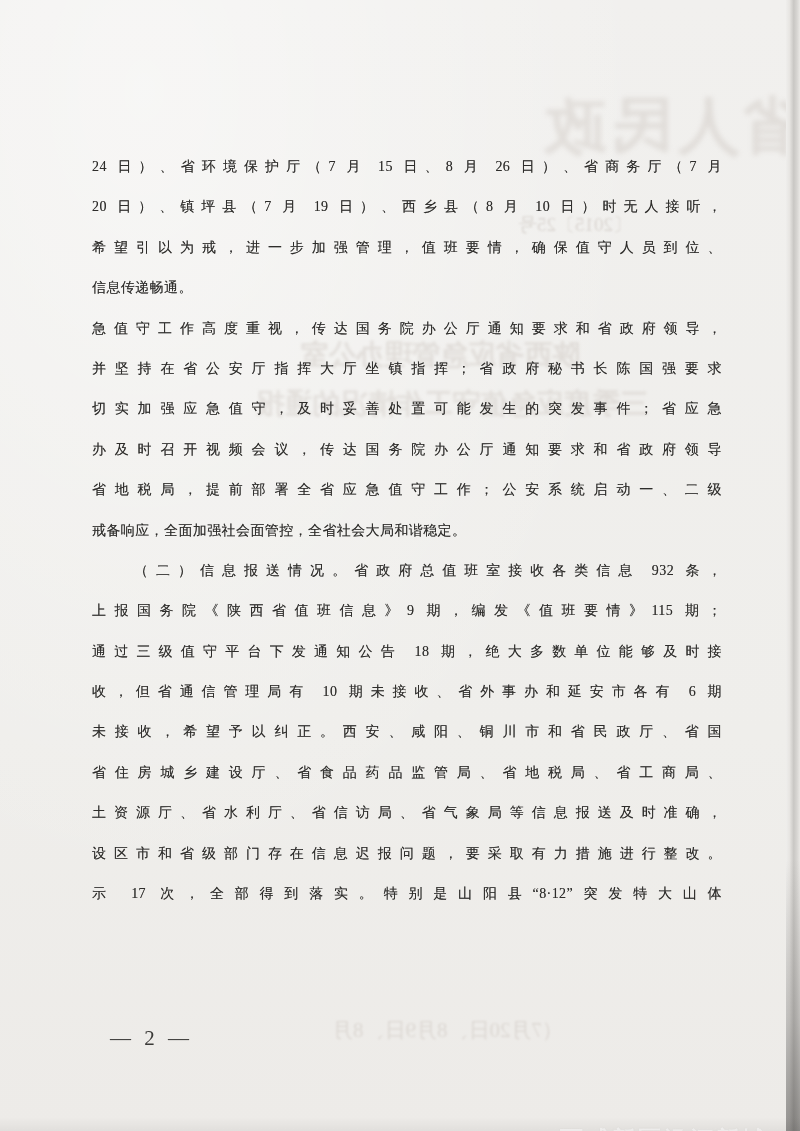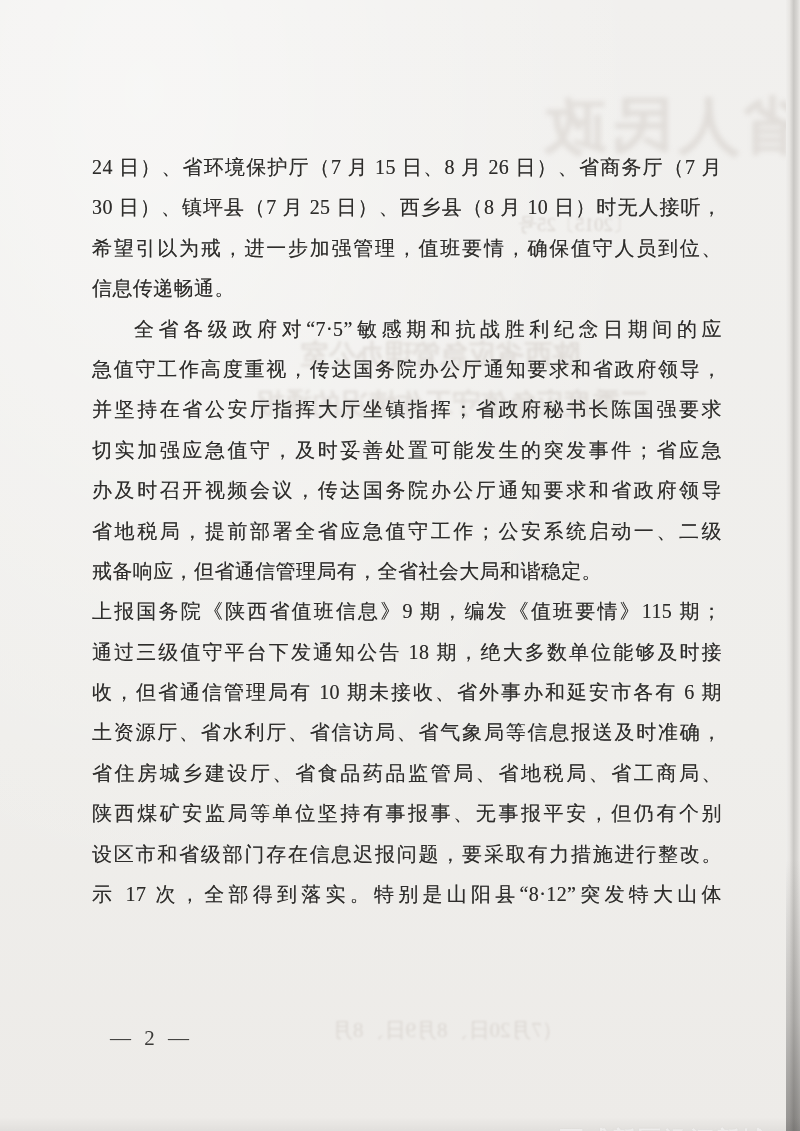--- a/index.html
+++ b/index.html
@@ -6,21 +6,21 @@
   .page{
     position:relative;width:800px;height:1131px;overflow:hidden;
     background:
       radial-gradient(ellipse at 18% 8%, rgba(255,255,255,.45), rgba(255,255,255,0) 55%),
       linear-gradient(180deg,#f1f0ee 0%,#efeeeb 65%,#edebe8 100%);
     font-family:"Liberation Serif","DejaVu Serif",serif;
     color:#2e2d2b;
   }
   .doc-body{position:absolute;left:92px;top:147px;width:630px;}
   .line{
-    font-size:20px;line-height:40.4px;height:40.4px;
+    font-size:14px;line-height:40.4px;height:40.4px;
     letter-spacing:.4px;
     text-align:justify;text-align-last:justify;
     text-shadow:0 0 .4px rgba(46,45,43,.55);
   }
   .line.noj{text-align:right;text-align-last:left;}
   .line.indent{padding-left:42px;}
   .page-number{
     position:absolute;left:110px;top:1026px;
     font-size:21px;letter-spacing:4px;color:#3a3937;
   }
@@ -57,36 +57,36 @@
 <div class="page">
 
   <div class="ghost ghost-header">陕西省人民政</div>
   <div class="ghost ghost-docnum">〔2015〕25号</div>
   <div class="ghost ghost-mid1">陕西省应急管理办公室</div>
   <div class="ghost ghost-mid2">三季度应急值守工作情况的通报</div>
   <div class="ghost ghost-bottom">（7月20日、8月9日、8月</div>
 
   <div class="doc-body">
       <div class="line">24 日）、省环境保护厅（7 月 15 日、8 月 26 日）、省商务厅（7 月</div>
-      <div class="line">30 日）、镇坪县（7 月 25 日）、西乡县（8 月 10 日）时无人接听，</div>
+      <div class="line">20 日）、镇坪县（7 月 19 日）、西乡县（8 月 10 日）时无人接听，</div>
       <div class="line">希望引以为戒，进一步加强管理，值班要情，确保值守人员到位、</div>
       <div class="line noj">信息传递畅通。</div>
-      <div class="line indent">全省各级政府对“7·5”敏感期和抗战胜利纪念日期间的应</div>
       <div class="line">急值守工作高度重视，传达国务院办公厅通知要求和省政府领导，</div>
       <div class="line">并坚持在省公安厅指挥大厅坐镇指挥；省政府秘书长陈国强要求</div>
       <div class="line">切实加强应急值守，及时妥善处置可能发生的突发事件；省应急</div>
       <div class="line">办及时召开视频会议，传达国务院办公厅通知要求和省政府领导</div>
       <div class="line">省地税局，提前部署全省应急值守工作；公安系统启动一、二级</div>
-      <div class="line noj">戒备响应，但省通信管理局有，全省社会大局和谐稳定。</div>
+      <div class="line noj">戒备响应，全面加强社会面管控，全省社会大局和谐稳定。</div>
+      <div class="line indent">（二）信息报送情况。省政府总值班室接收各类信息 932 条，</div>
       <div class="line">上报国务院《陕西省值班信息》9 期，编发《值班要情》115 期；</div>
       <div class="line">通过三级值守平台下发通知公告 18 期，绝大多数单位能够及时接</div>
       <div class="line">收，但省通信管理局有 10 期未接收、省外事办和延安市各有 6 期</div>
+      <div class="line">未接收，希望予以纠正。西安、咸阳、铜川市和省民政厅、省国</div>
+      <div class="line">省住房城乡建设厅、省食品药品监管局、省地税局、省工商局、</div>
       <div class="line">土资源厅、省水利厅、省信访局、省气象局等信息报送及时准确，</div>
-      <div class="line">省住房城乡建设厅、省食品药品监管局、省地税局、省工商局、</div>
-      <div class="line">陕西煤矿安监局等单位坚持有事报事、无事报平安，但仍有个别</div>
       <div class="line">设区市和省级部门存在信息迟报问题，要采取有力措施进行整改。</div>
       <div class="line">示 17 次，全部得到落实。特别是山阳县“8·12”突发特大山体</div>
     </div>
 
   <div class="page-number">— 2 —</div>
 
   <div class="watermark">西咸新区泾河新城</div>
 
   <div class="scan-edge"></div>
   <div class="bottom-shade"></div>

